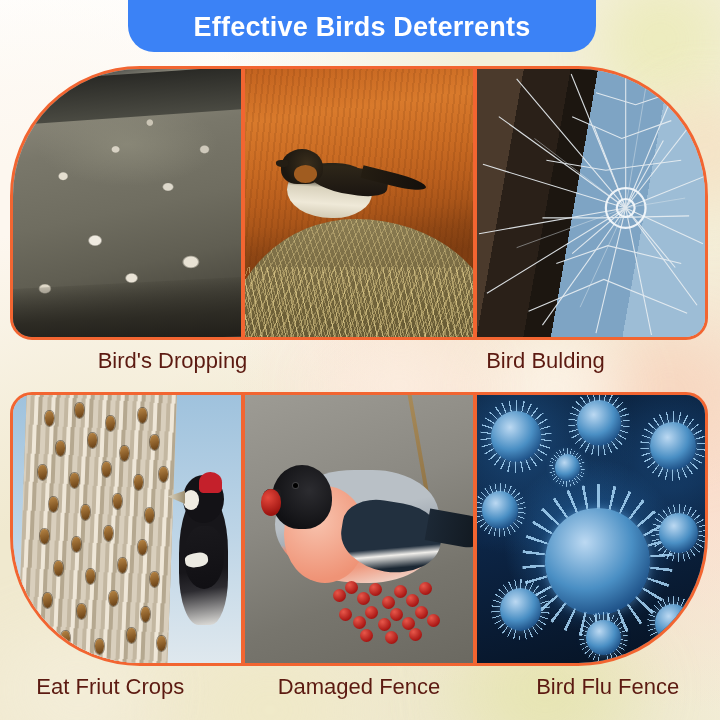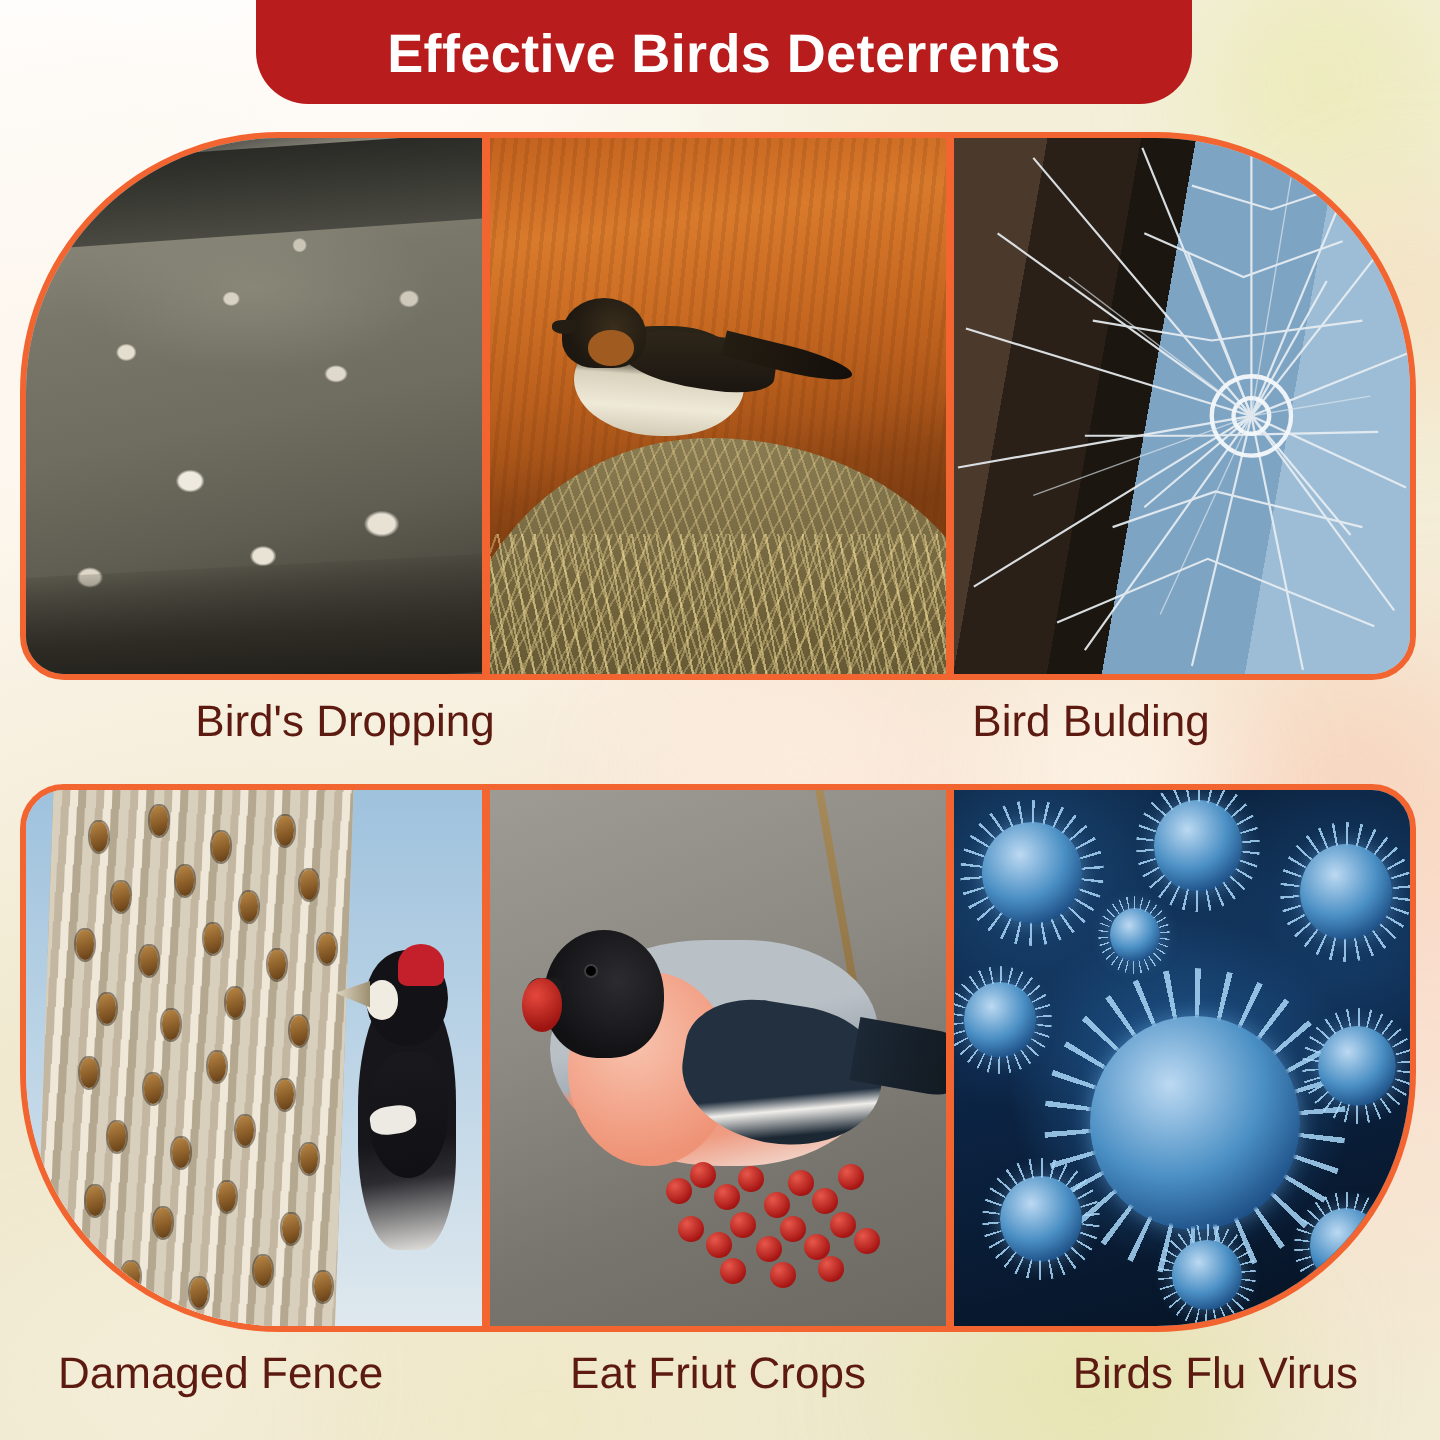--- a/index.html
+++ b/index.html
@@ -64,21 +64,21 @@
   .blob-peach-b { left: 300px; top: 340px; width: 200px; height: 90px;
     background: radial-gradient(circle at 50% 50%, #fdf3e7, rgba(253,243,231,0)); }
 
   
   .title-banner {
     position: absolute;
     left: 128px;
     top: 0;
     width: 468px;
     height: 52px;
-    background: #b91c1c;
+    background: #3b82f6;
     border-bottom-left-radius: 26px;
     border-bottom-right-radius: 26px;
     display: flex;
     align-items: center;
     justify-content: center;
     z-index: 6;
   }
   .title-text {
     color: #ffffff;
     font-size: 27px;
@@ -677,18 +677,18 @@
         <div class="virion" style="left:80%;top:44%;width:17%;height:15%"></div>
         <div class="virion" style="left:10%;top:72%;width:18%;height:16%"></div>
         <div class="virion" style="left:48%;top:84%;width:15%;height:13%"></div>
         <div class="virion" style="left:78%;top:78%;width:16%;height:14%"></div>
         <div class="virion" style="left:34%;top:22%;width:11%;height:10%"></div>
       </div>
     </div>
   </div>
 
   <div class="caption-row caption-row-2">
+    <div class="caption">Eat Friut Crops</div>
     <div class="caption">Damaged Fence</div>
-    <div class="caption">Eat Friut Crops</div>
-    <div class="caption">Birds Flu Virus</div>
+    <div class="caption">Bird Flu Fence</div>
   </div>
 
 </div>
 
 </body></html>

